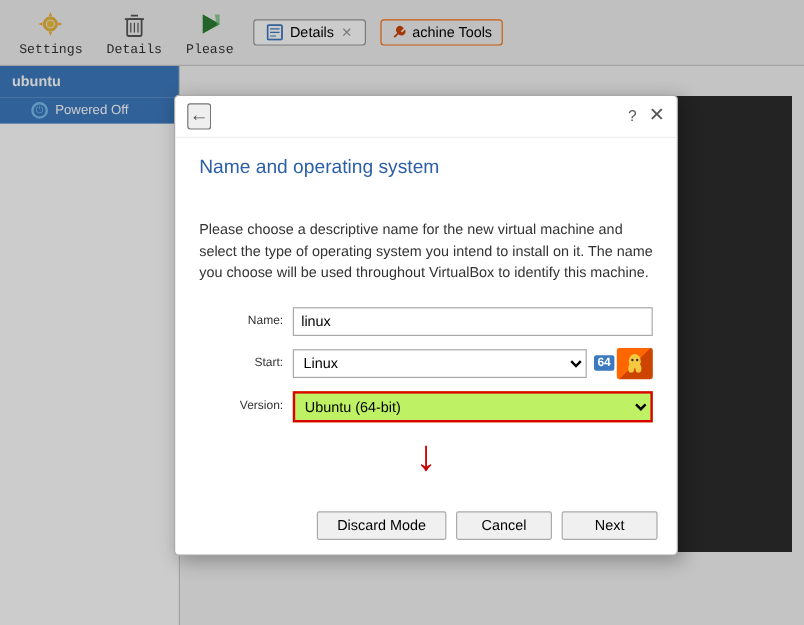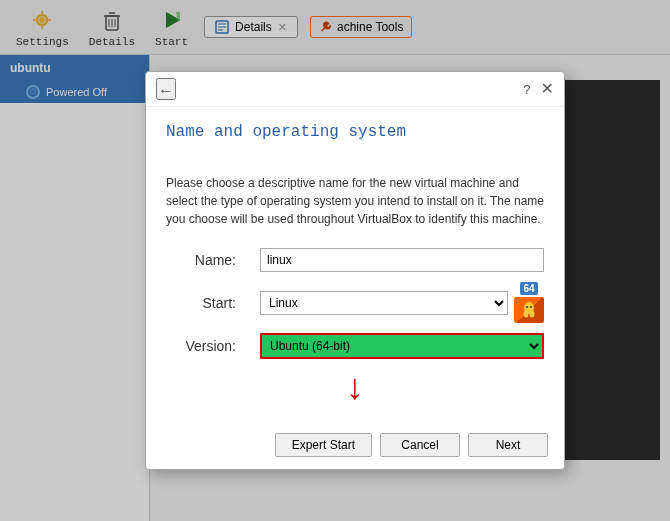--- a/index.html
+++ b/index.html
@@ -190,44 +190,43 @@
 
     .dialog-body {
       padding: 16px 20px;
     }
 
     .dialog-section-title {
       font-size: 16px;
       color: #2c5fa8;
       font-weight: normal;
       margin-bottom: 12px;
-      font-family: Liberation Mono, monospace;
     }
 
     .dialog-description {
       font-size: 12px;
       color: #333;
       line-height: 1.5;
       margin-bottom: 20px;
       margin-top: 33px;
     }
 
     
     .form-row {
       display: flex;
       align-items: center;
       margin-bottom: 10px;
     }
 
     .form-label {
-      font-size: 14px;
+      font-size: 10px;
       color: #333;
       width: 70px;
       text-align: right;
-      margin-right: 24px;
+      margin-right: 8px;
     }
 
     .form-input-text {
       flex: 1;
       height: 24px;
       border: 1px solid #aaa;
       padding: 2px 6px;
       font-size: 12px;
       font-family: inherit;
     }
@@ -261,21 +260,21 @@
       position: relative;
     }
 
     .form-select-version {
       width: 100%;
       height: 26px;
       border: 2px solid #d00;
       padding: 2px 4px;
       font-size: 12px;
       font-family: inherit;
-      background: #22c55e;
+      background: #bef264;
       cursor: pointer;
     }
 
     
     .arrow-container {
       display: flex;
       justify-content: center;
       margin: 10px 0 4px 0;
     }
 
@@ -362,21 +361,21 @@
       </svg>
       <span>Details</span>
     </button>
     <button class="toolbar-btn">
       <svg class="toolbar-icon" viewBox="0 0 28 28">
         <polygon points="8,6 22,14 8,22" fill="#4caf50"></polygon>
         <rect x="18" y="6" width="4" height="16" fill="none" stroke="#555" stroke-width="1" opacity="0"></rect>
         <path d="M8 6 L8 22 L22 14 Z" fill="#2e7d32"></path>
         <path d="M18 6 L22 6 L22 14 L20 16 Z" fill="#66bb6a" opacity="0.7"></path>
       </svg>
-      <span>Start</span>
+      <span>Please</span>
     </button>
     <div style="margin-left:4px; display:flex; align-items:flex-end;">
       <div style="border:1px solid #999; border-radius:3px; background:white; padding:3px 10px; font-size:12px; display:flex; align-items:center; gap:6px;">
         <svg width="14" height="14" viewBox="0 0 14 14">
           <rect x="1" y="1" width="12" height="12" rx="1" fill="none" stroke="#3c7abf" stroke-width="1.5"></rect>
           <line x1="3" y1="4" x2="11" y2="4" stroke="#3c7abf" stroke-width="1"></line>
           <line x1="3" y1="7" x2="11" y2="7" stroke="#3c7abf" stroke-width="1"></line>
           <line x1="3" y1="10" x2="8" y2="10" stroke="#3c7abf" stroke-width="1"></line>
         </svg>
         <span>Details</span>
@@ -437,21 +436,21 @@
 
       <div class="form-row form-row-type">
         <label class="form-label">Start:</label>
         <div class="select-wrapper">
           <select class="form-select">
             <option>Linux</option>
             <option>Windows</option>
             <option>macOS</option>
             <option>Other</option>
           </select>
-          <div style="display:flex; flex-direction:column; align-items:center; gap:2px;">
+          <div style="display:flex; flex-direction:row; align-items:center; gap:2px;">
             <span class="badge-64">64</span>
             <div style="width:30px; height:26px; background: linear-gradient(135deg, #ff6600 50%, #cc4400 50%); border-radius:2px; display:flex; align-items:center; justify-content:center;">
               <svg width="20" height="20" viewBox="0 0 20 20">
                 <ellipse cx="10" cy="8" rx="5" ry="6" fill="#f5c842"></ellipse>
                 <ellipse cx="7" cy="14" rx="2.5" ry="3.5" fill="#f5c842"></ellipse>
                 <ellipse cx="13" cy="14" rx="2.5" ry="3.5" fill="#f5c842"></ellipse>
                 <circle cx="8" cy="7" r="1" fill="#333"></circle>
                 <circle cx="12" cy="7" r="1" fill="#333"></circle>
               </svg>
             </div>
@@ -470,19 +469,19 @@
           </select>
         </div>
       </div>
 
       <div class="arrow-container">
         <span class="down-arrow">↓</span>
       </div>
     </div>
 
     <div class="dialog-footer">
-      <button class="footer-btn">Expert Start</button>
+      <button class="footer-btn">Discard Mode</button>
       <button class="footer-btn">Cancel</button>
       <button class="footer-btn footer-btn-next">Next</button>
     </div>
 
   </div>
 </div>
 
 </body></html>

